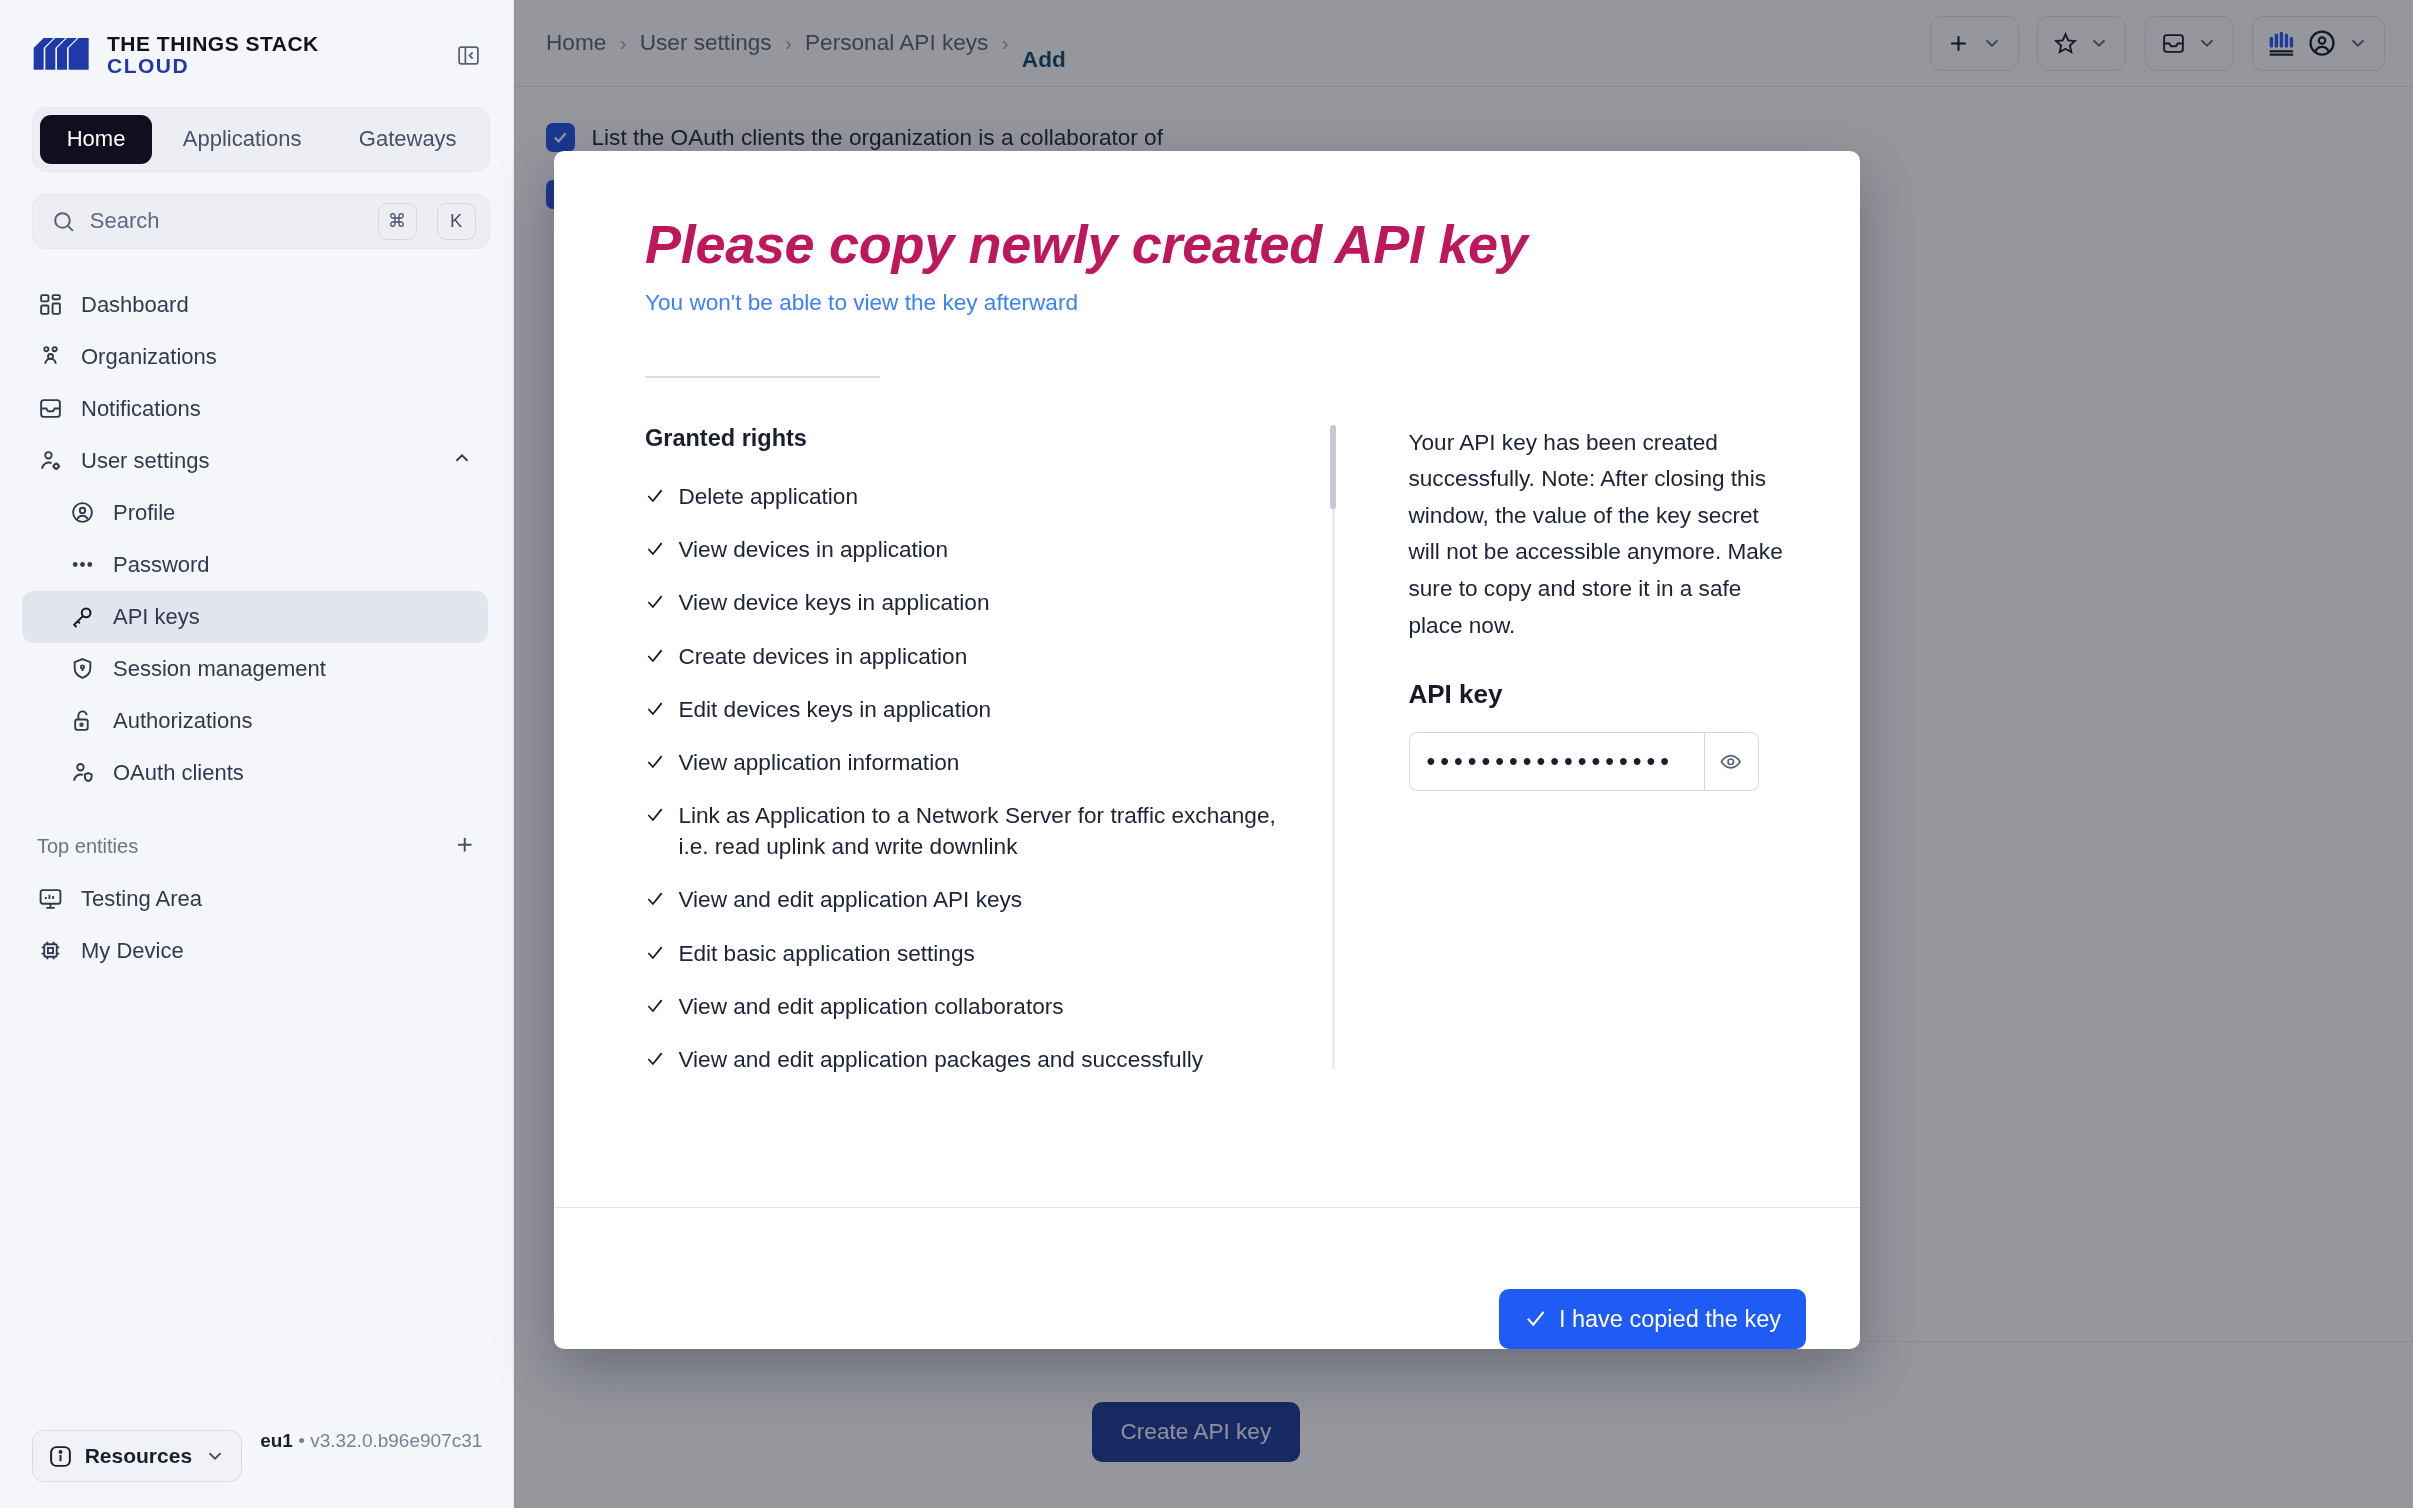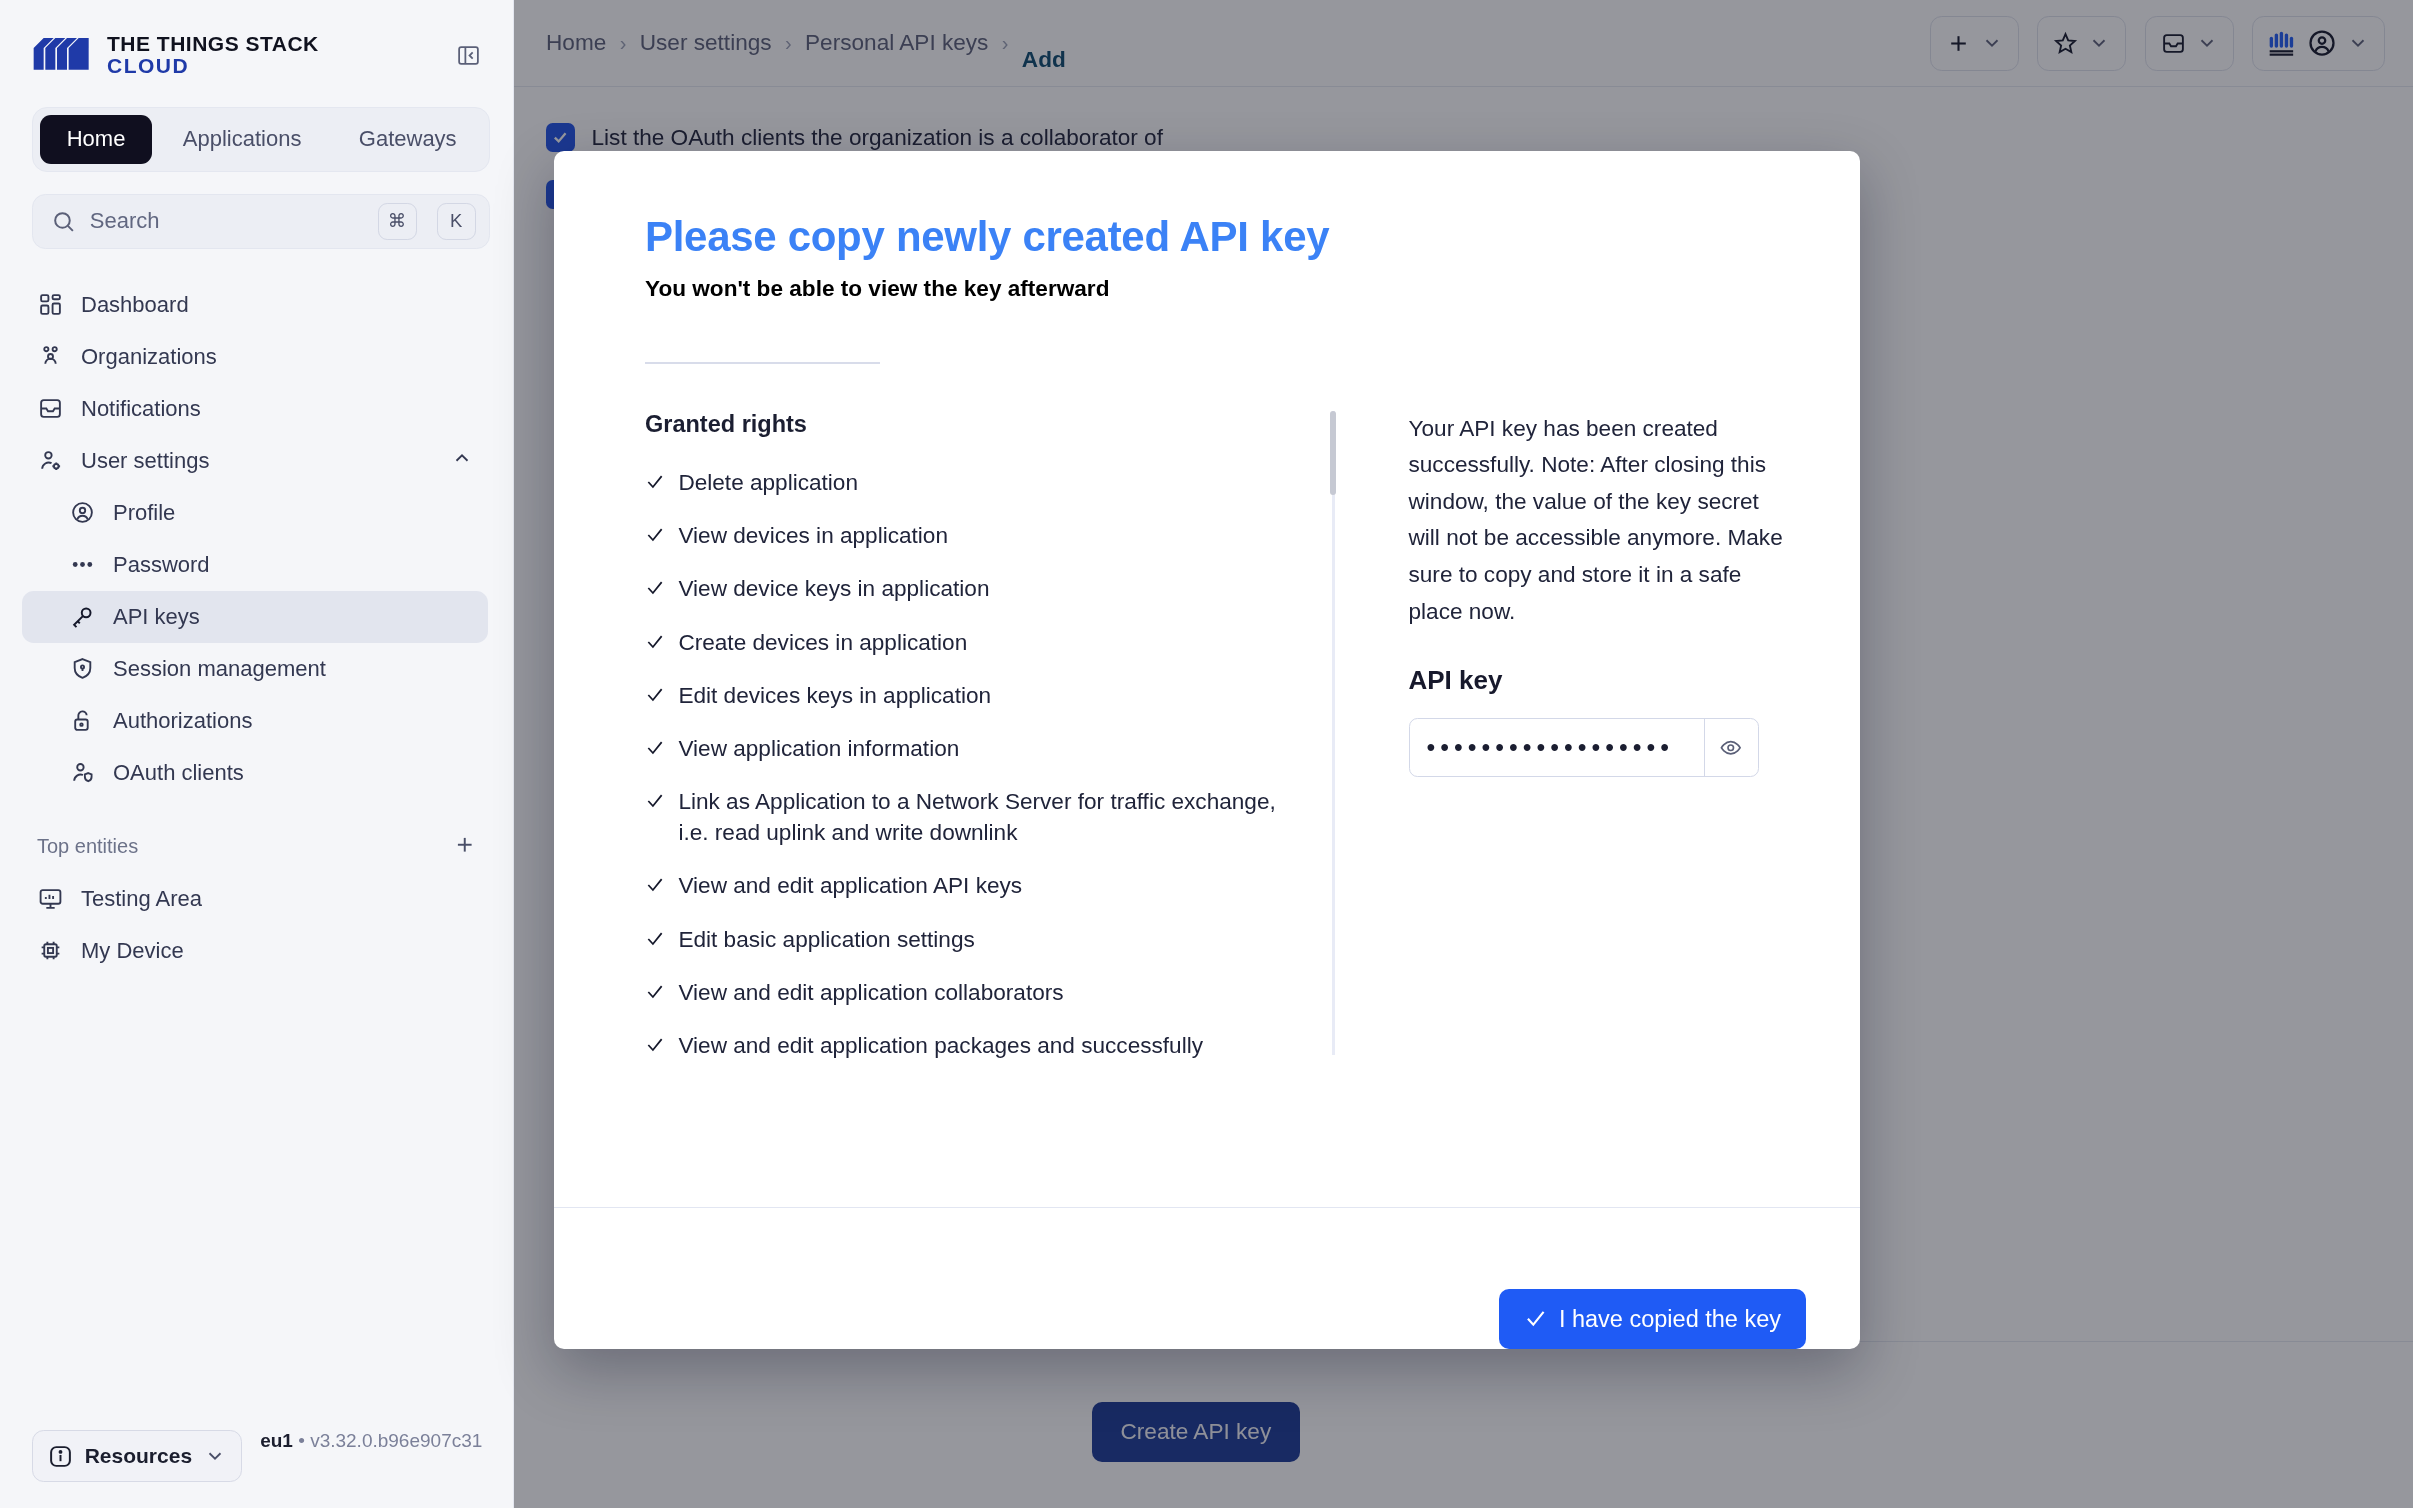--- a/index.html
+++ b/index.html
@@ -103,22 +103,22 @@
   
   .scrim { position: absolute; inset: 0; background: rgba(22,24,38,0.45); }
   .modal {
     position: absolute; left: 554px; top: 151px;
     width: 1306px; height: 1198px;
     background: #ffffff; border-radius: 10px;
     box-shadow: 0 22px 59px rgba(10,14,35,0.30);
     display: flex; flex-direction: column;
   }
   .modal-body { padding: 62px 75px 0 91px; flex: 1; position: relative; overflow: hidden; }
-  .m-title { font-size: 42px; font-weight: 700; color: #3b82f6; letter-spacing: -0.3px; }
-  .m-sub { font-size: 22.6px; color: #000000; margin-top: 15px; font-weight: bold; }
+  .m-title { font-size: 54px; font-weight: 700; color: #be185d; letter-spacing: -0.3px; font-style: italic; }
+  .m-sub { font-size: 22.6px; color: #3b82f6; margin-top: 15px; }
   .m-rule { width: 235px; height: 1.7px; background: #d8dcea; margin: 60px 0 0 0; }
 
   .m-cols { display: flex; margin-top: 47px; }
   .col-left { width: 687px; padding-right: 25px; position: relative; }
   .col-div { width: 2.5px; background: #e8ebf6; margin: 0 0 17px 0; align-self: stretch; position: relative; }
   .col-div .thumb { position: absolute; left: -1.7px; top: 0; width: 5.9px; height: 84px; background: #c6c9d3; border-radius: 3.4px; }
   .col-right { flex: 1; padding-left: 74px; }
 
   .rights-h { font-size: 23.5px; font-weight: 700; color: #1b1e31; margin-bottom: 18.4px; }
   .right-item { display: flex; gap: 13.4px; align-items: flex-start; padding: 11px 0; }

